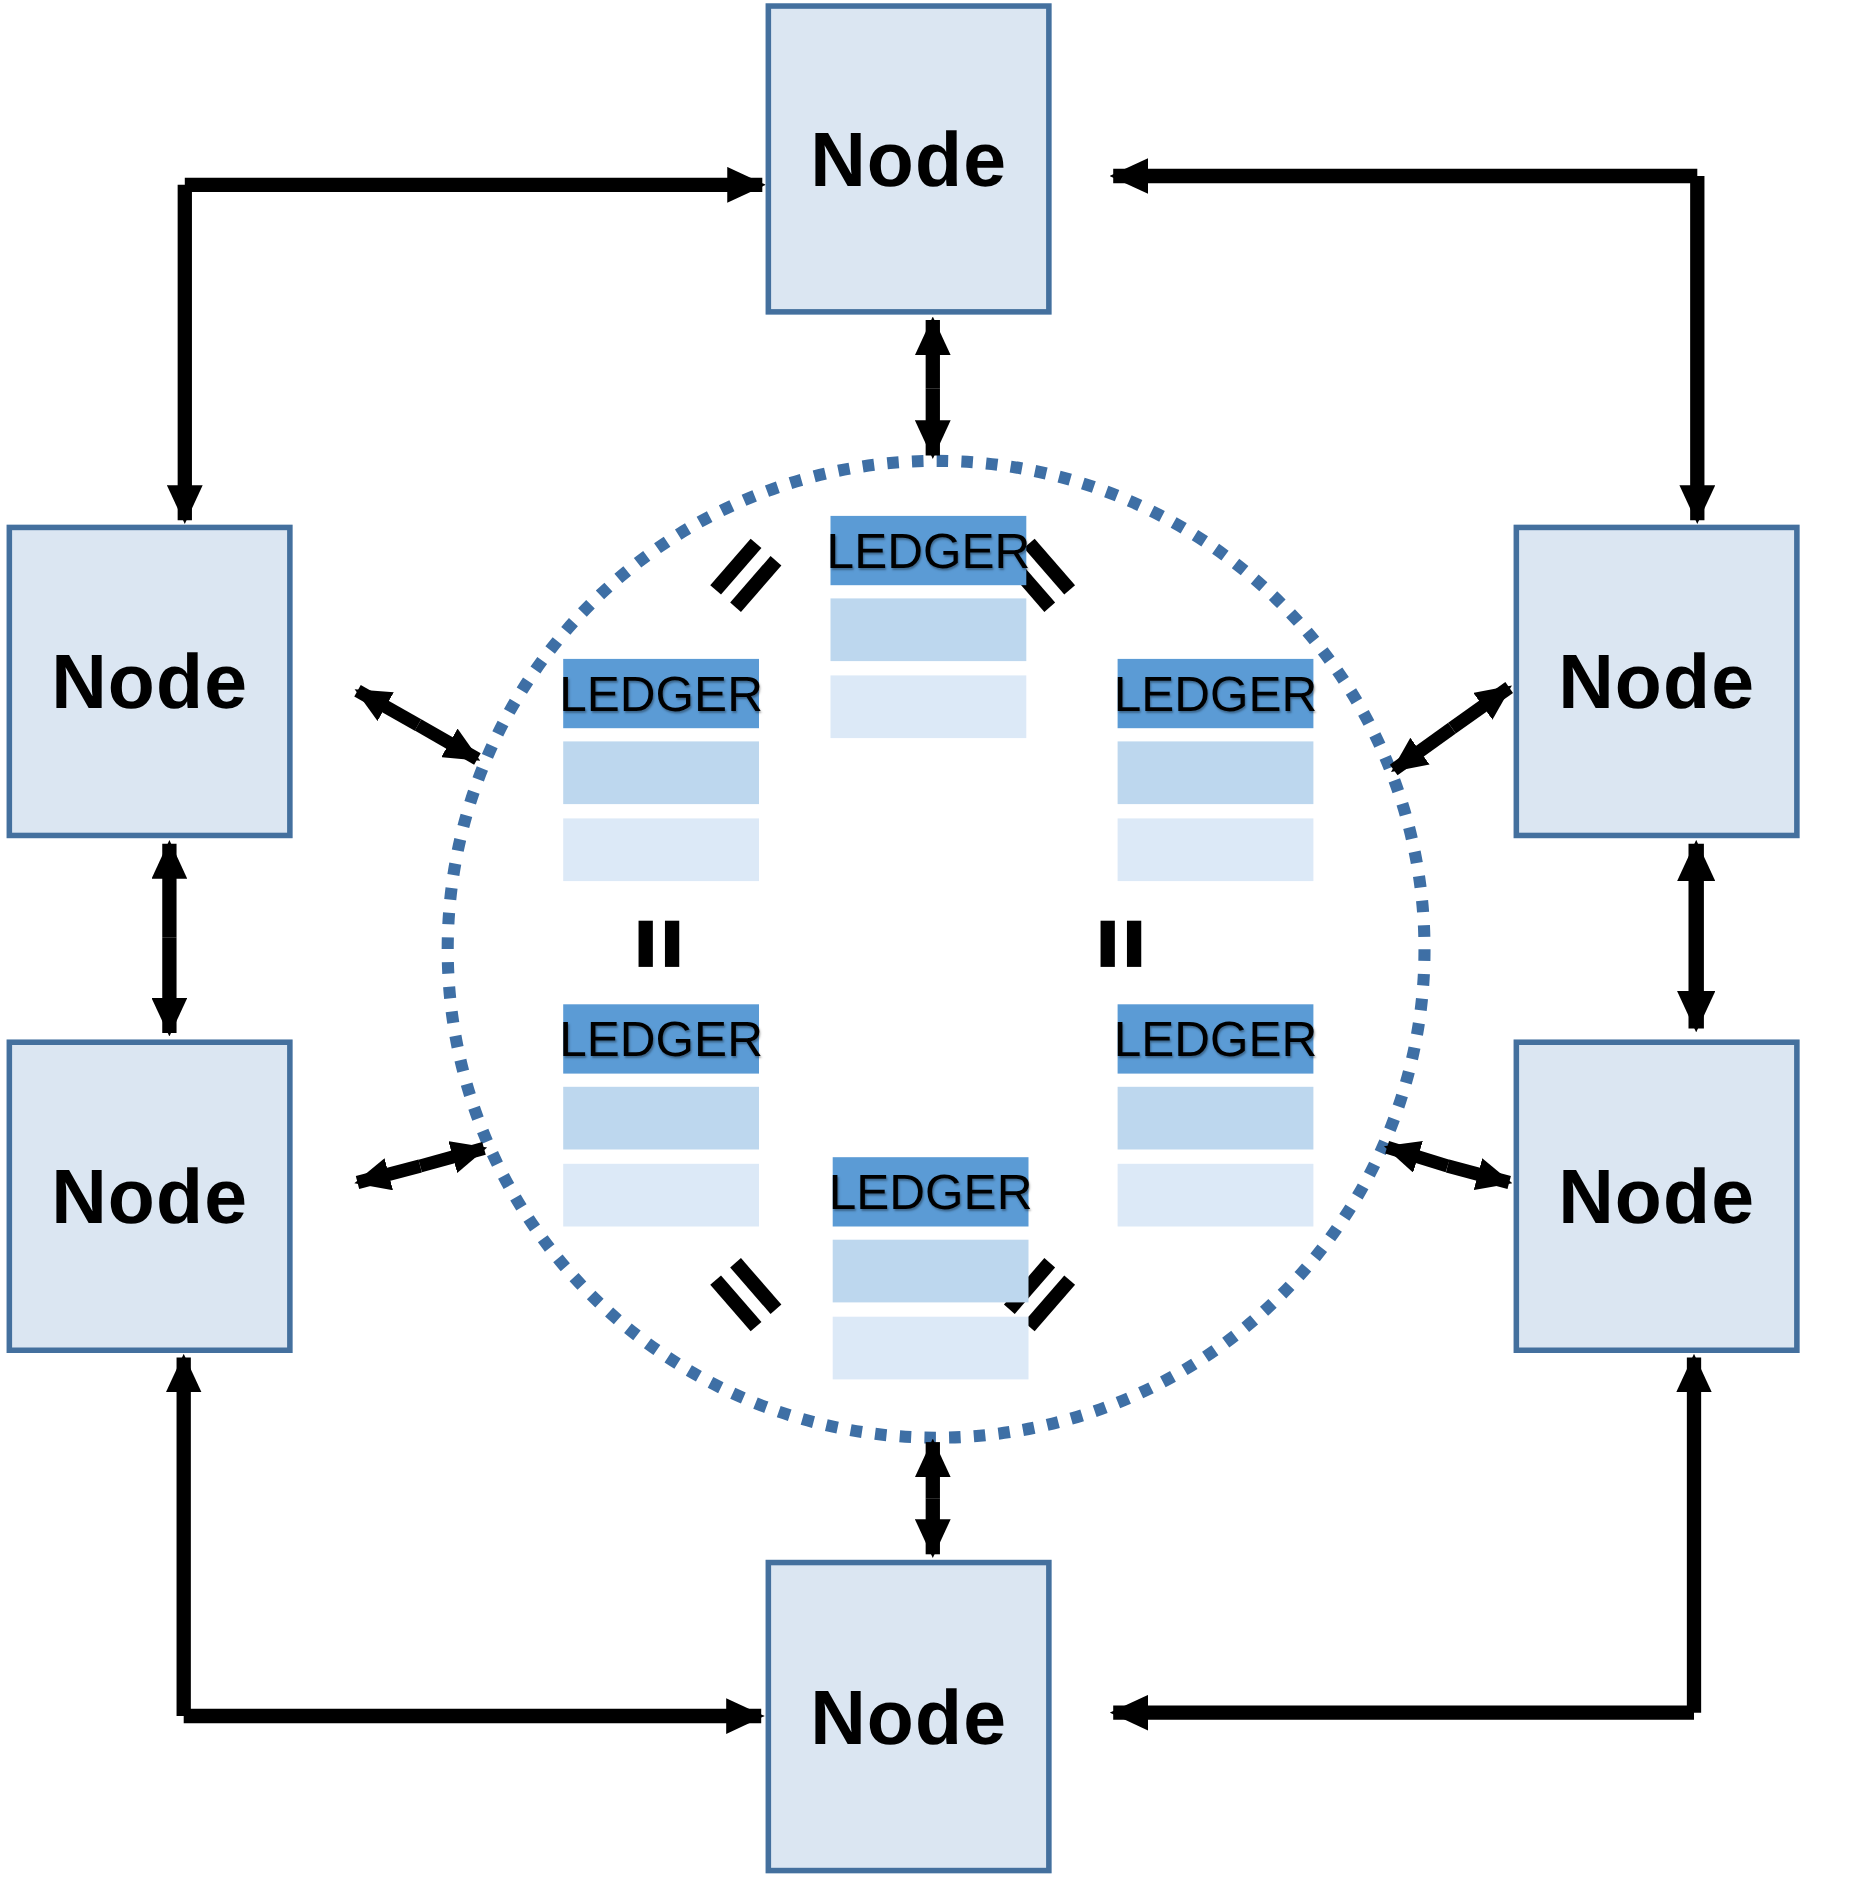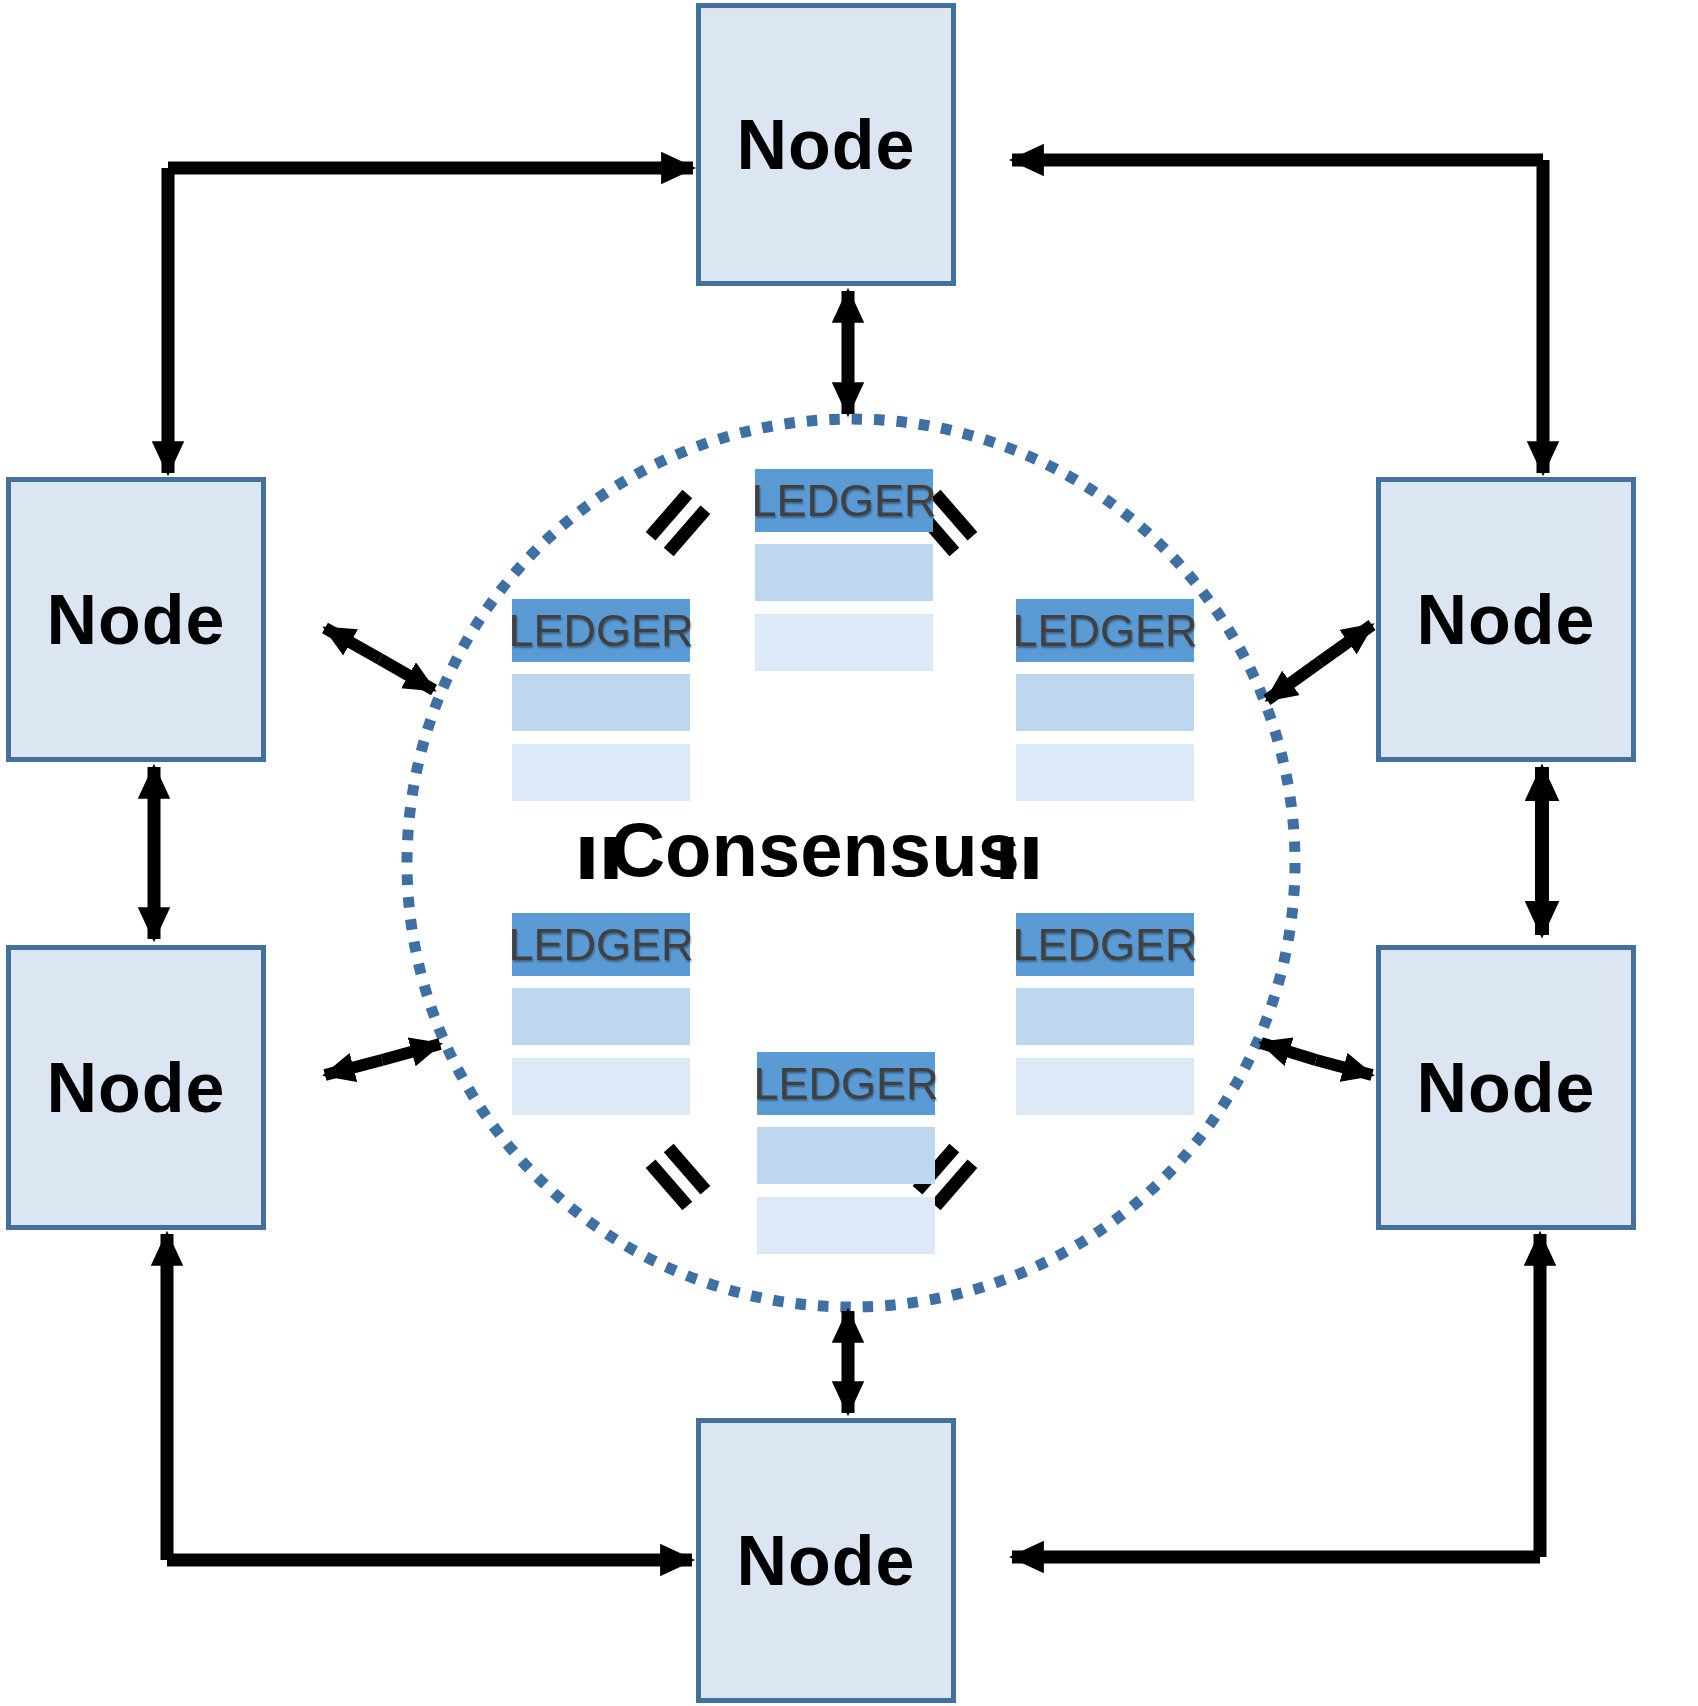--- a/index.html
+++ b/index.html
@@ -15,21 +15,21 @@
   }
   .node .lbl{font-size:70px;font-weight:700;color:#000;letter-spacing:1px;}
   .node-top{left:696px;top:3px;height:283px;}
   .node-ul{left:6px;top:477px;}
   .node-ll{left:6px;top:945px;}
   .node-ur{left:1376px;top:477px;}
   .node-lr{left:1376px;top:945px;}
   .node-bottom{left:696px;top:1418px;}
   .ledger{position:absolute;width:178px;}
   .ledger .hdr{
-    height:63px;background:#5b9bd5;color:#404040;font-size:45px;
+    height:63px;background:#5b9bd5;color:#000000;font-size:45px;
     display:flex;align-items:center;justify-content:center;
     text-shadow:1px 2px 2px rgba(0,0,0,0.35);
   }
   .ledger .r1{height:57px;margin-top:12px;background:#bdd7ee;}
   .ledger .r2{height:57px;margin-top:13px;background:#dce9f7;}
   .ledger-top{left:755px;top:469px;}
   .ledger-ul{left:512px;top:599px;}
   .ledger-ur{left:1016px;top:599px;}
   .ledger-ll{left:512px;top:913px;}
   .ledger-lr{left:1016px;top:913px;}
@@ -173,15 +173,14 @@
     <div class="hdr">LEDGER</div>
     <div class="r1"></div>
     <div class="r2"></div>
   </div>
   <div class="ledger ledger-bottom">
     <div class="hdr">LEDGER</div>
     <div class="r1"></div>
     <div class="r2"></div>
   </div>
 
-  <div class="consensus">Consensus</div>
 
 </div>
 
 </body></html>

